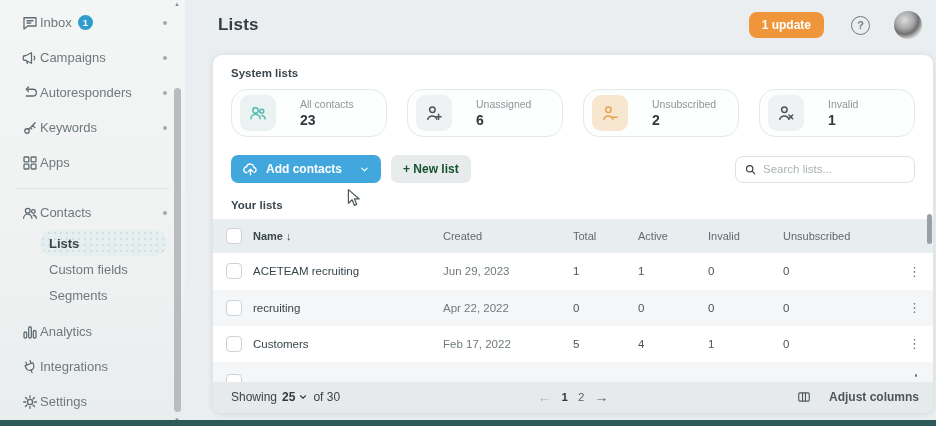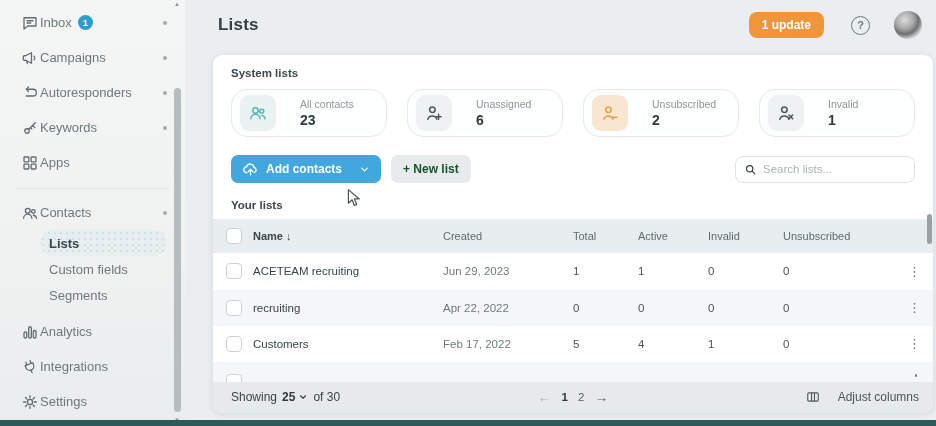--- a/index.html
+++ b/index.html
@@ -84,21 +84,21 @@
   
   .cfoot { margin-top:auto; height:32px; background:#e7eaea; display:flex; align-items:center;
     padding:0 14px 0 18px; font-size:12px; color:#39454b; position:relative; }
   .show-group { display:flex; align-items:center; gap:5px; }
   .pg-size { display:flex; align-items:center; gap:3px; font-weight:bold; color:#2f3a3f; cursor:pointer; }
   .pager { position:absolute; left:50%; transform:translateX(-50%); display:flex; align-items:center; gap:10px; font-size:12px; }
   .pg-prev { color:#a9b1b3; font-size:14px; cursor:pointer; }
   .pg-next { color:#5a6468; font-size:14px; cursor:pointer; }
   .pg-num { color:#5a6468; cursor:pointer; font-size:11.5px; }
   .pg-num.current { color:#2f3a3f; font-weight:bold; }
-  .adjust { margin-left:auto; display:flex; align-items:flex-start; gap:18px; font-weight:normal; color:#4a565c; cursor:pointer; }
+  .adjust { margin-left:auto; display:flex; align-items:flex-start; gap:18px; font-weight:bold; color:#4a565c; cursor:pointer; }
 
   .bottom-bar { position:absolute; left:0; bottom:0; width:936px; height:6px; background:#2b5a58; }
   .tbl-scroll { position:absolute; right:4px; top:214px; width:5px; height:30px; border-radius:3px; background:#9aa1a4; }
   .cursor { position:absolute; left:347px; top:188px; }
 </style>
 </head>
 <body>
 
 <div class="frame">
 

